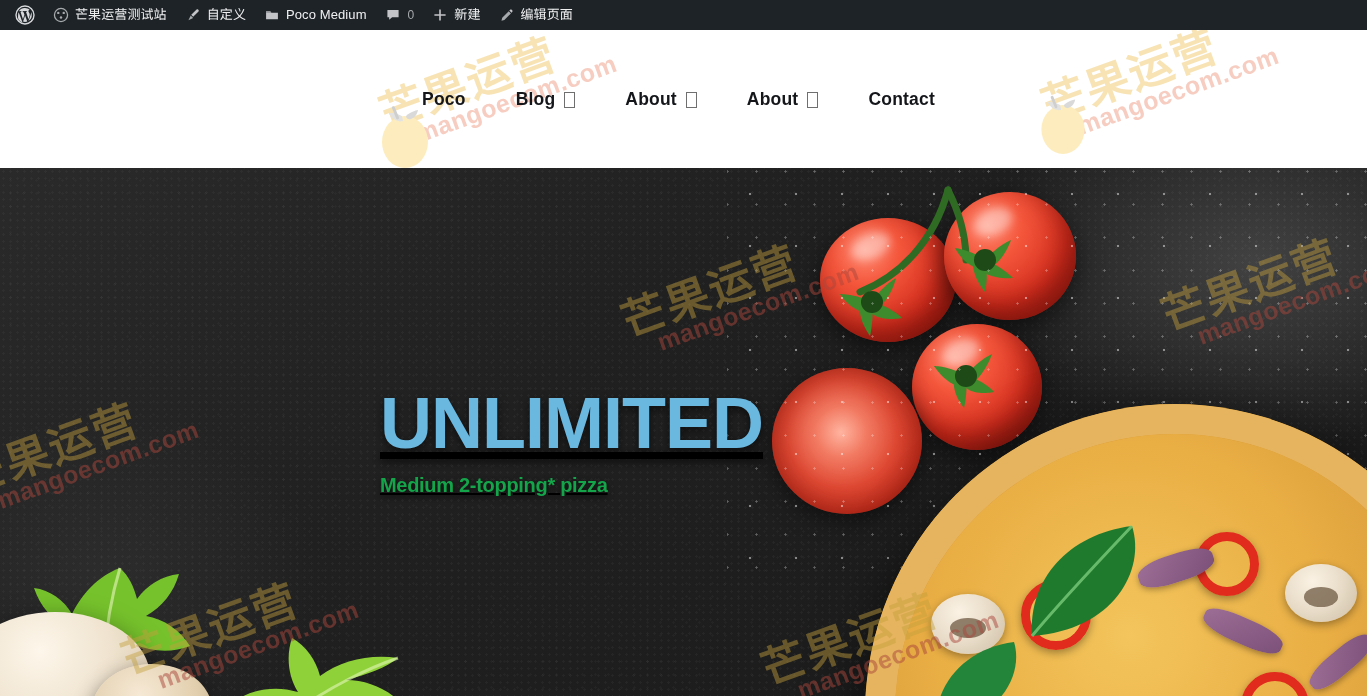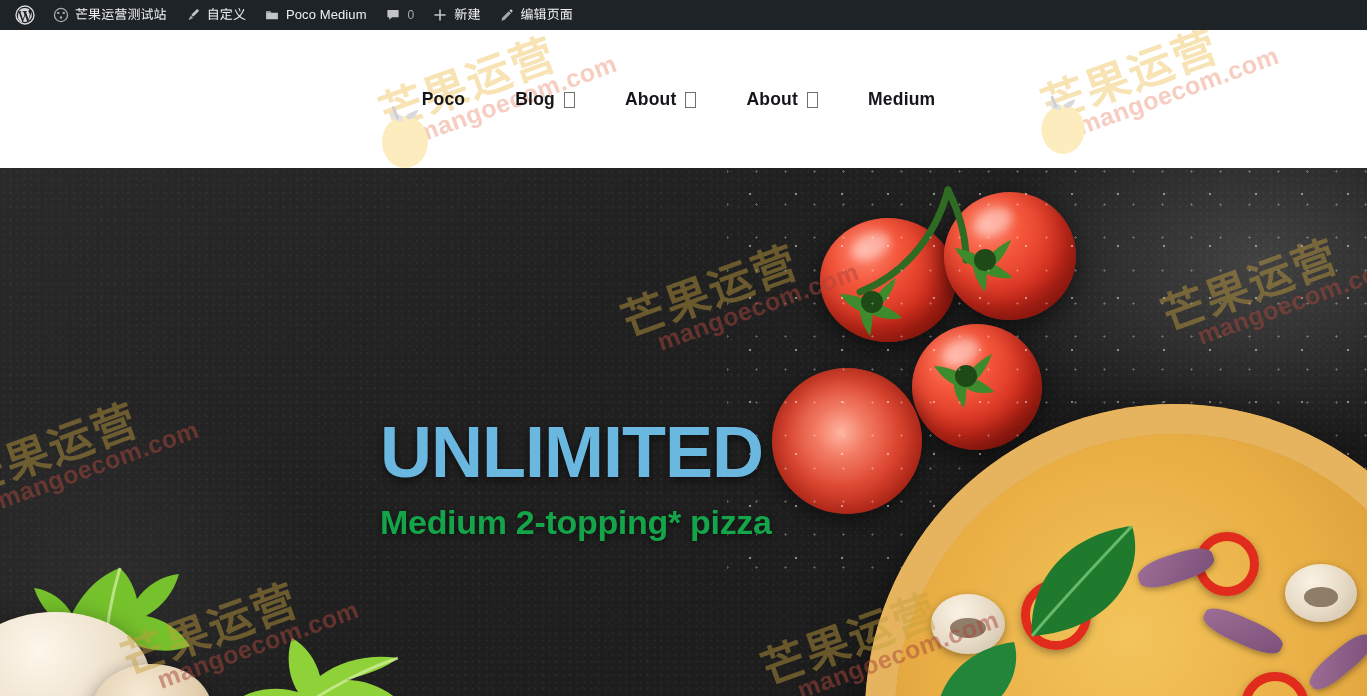--- a/index.html
+++ b/index.html
@@ -270,36 +270,37 @@
     width:120px; height:92px;
     border-radius:50%;
     background:radial-gradient(circle at 40% 34%, #f6e9d5 0%, #e2cfae 60%, #c3ad8b 100%);
     box-shadow:0 6px 20px rgba(0,0,0,.45);
   }
 
   
   #hero-copy {
     position:absolute;
     left:380px;
-    top:250px;
+    top:221px;
     z-index:20;
+    text-decoration:underline;
   }
   .hero-line {
     font-size:72px;
     font-weight:bold;
     line-height:.97;
     letter-spacing:-1px;
     text-shadow:0 3px 10px rgba(0,0,0,.6);
     white-space:nowrap;
   }
   #hero-line-1, #hero-line-2 { color:#6ab8e0; }
   #hero-line-3 { color:#f7c51a; }
   #hero-sub {
     margin-top:15px;
-    font-size:34px;
+    font-size:20px;
     font-weight:bold;
     color:#14a44a;
     letter-spacing:-.3px;
     text-shadow:0 2px 6px rgba(0,0,0,.55);
     white-space:nowrap;
   }
 </style>
 </head>
 <body>
 
@@ -416,21 +417,21 @@
     </a>
     <a class="nav-item">
       <span>About</span>
       <span class="nav-caret"></span>
     </a>
     <a class="nav-item">
       <span>About</span>
       <span class="nav-caret"></span>
     </a>
     <a class="nav-item">
-      <span>Medium</span>
+      <span>Contact</span>
     </a>
   </nav>
 </header>
 
 <section id="hero">
 
   <div id="hero-bg"></div>
   <div id="hero-speckle"></div>
 
   <div class="leaf" style="left:-30px; top:360px;">

